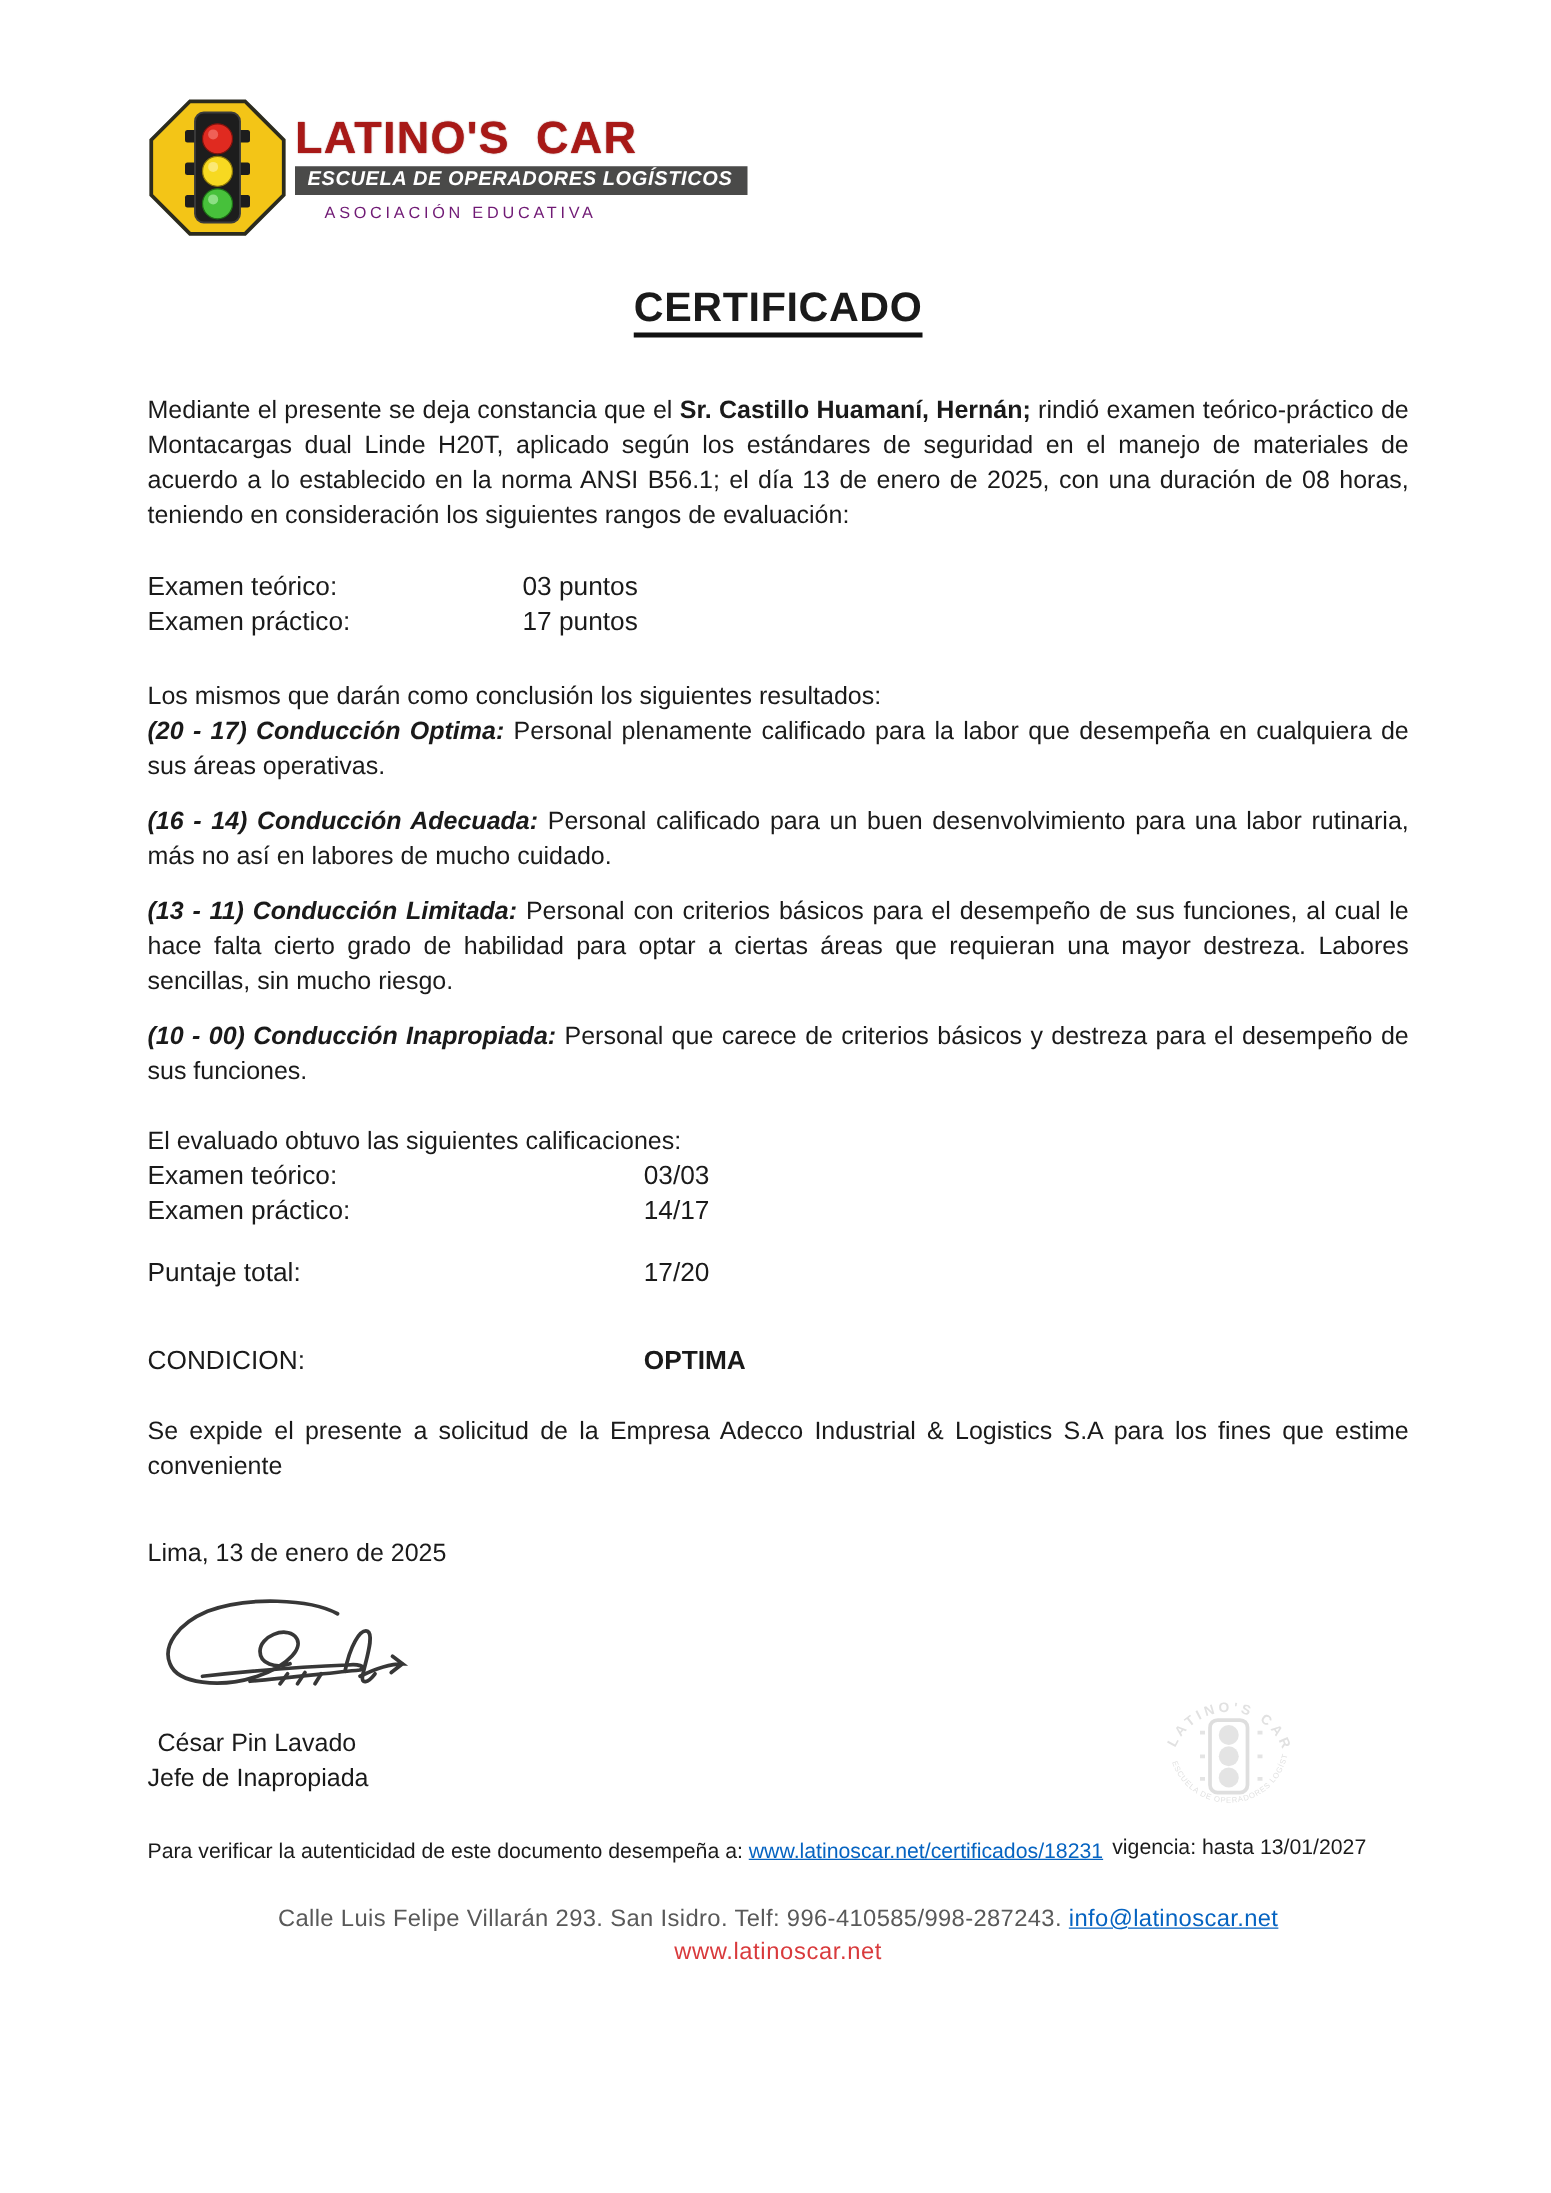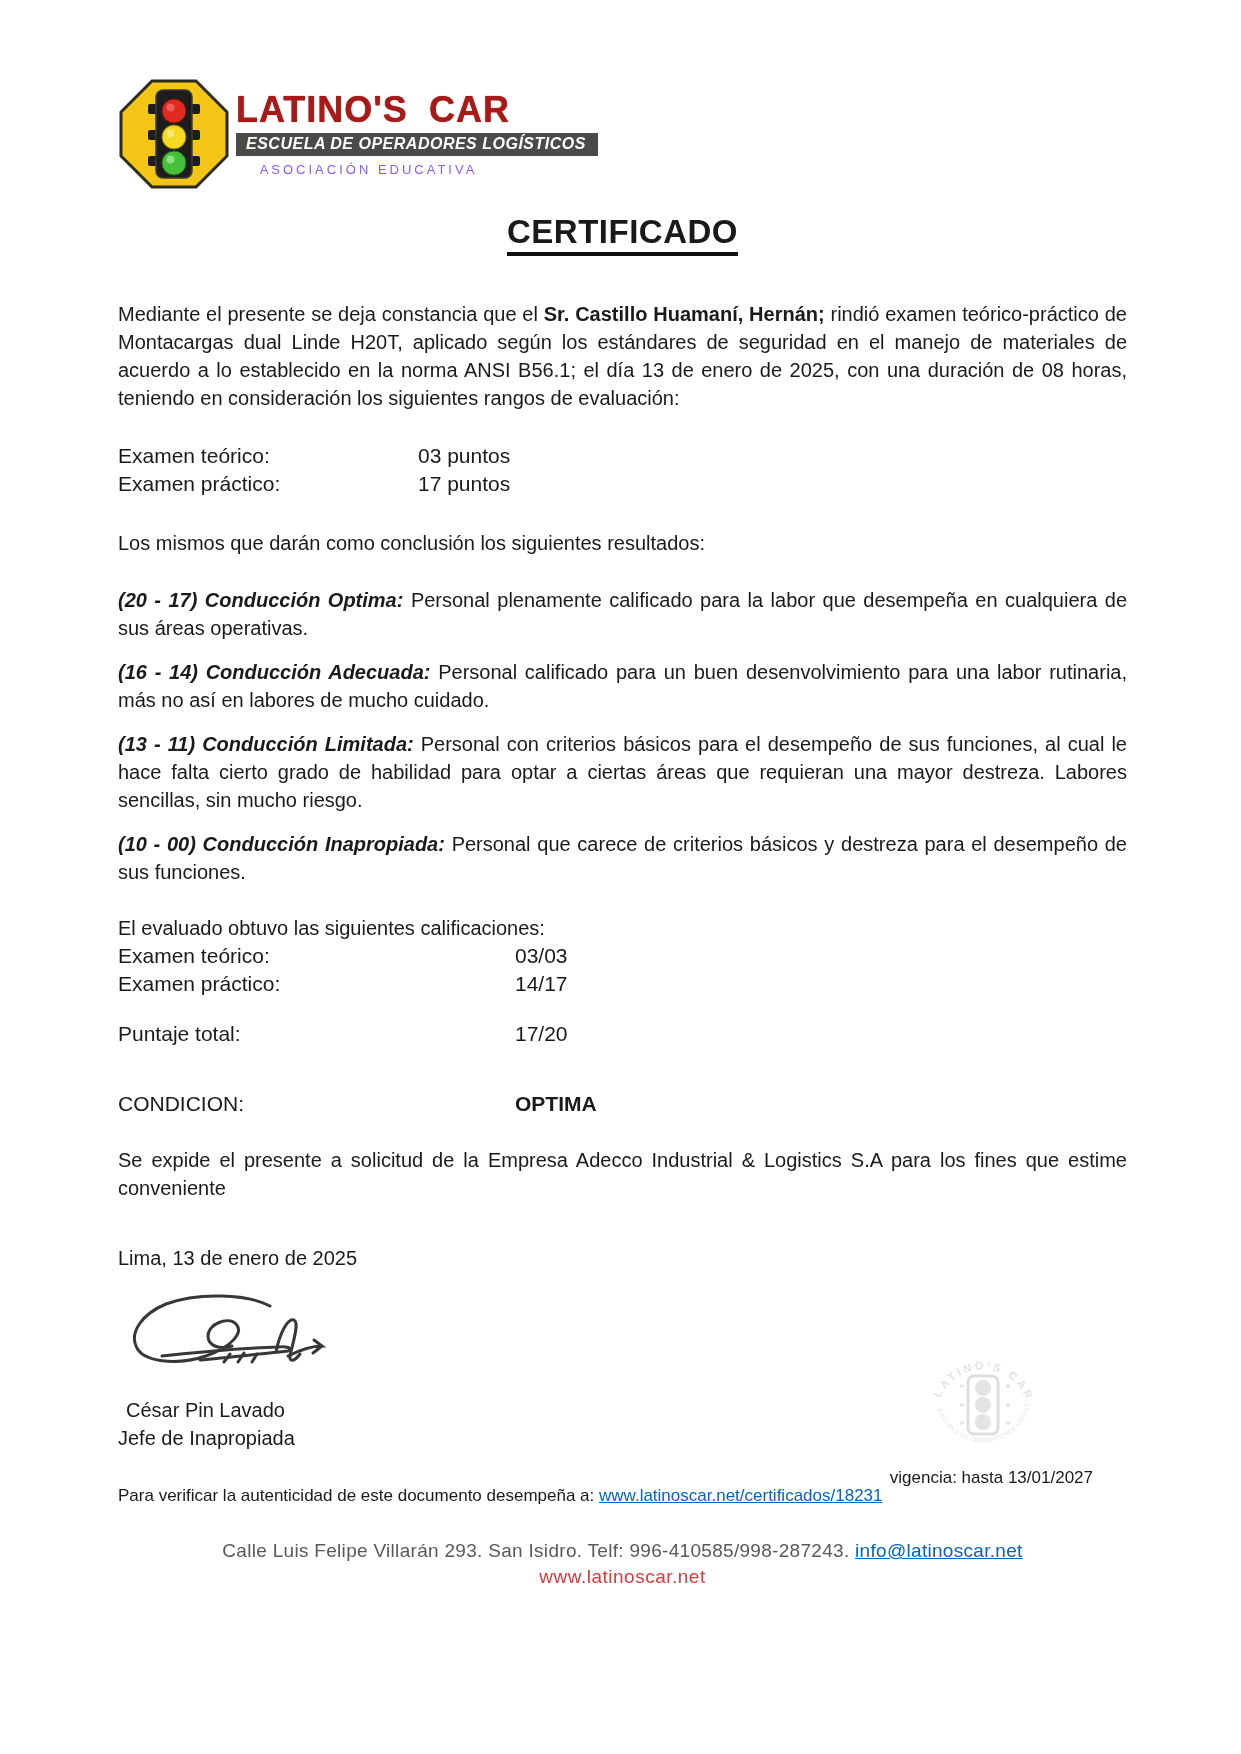--- a/index.html
+++ b/index.html
@@ -21,40 +21,40 @@
     color:#A81917;line-height:1;
     text-shadow:0 0 1px #7c0f0e;
   }
   .brand-bar{
     margin-top:5px;display:inline-block;
     background:#4A4A49;color:#ffffff;
     font-style:italic;font-weight:bold;font-size:16px;letter-spacing:.5px;
     padding:3px 12px 4px 10px;line-height:1;
   }
   .brand-tagline{
-    margin-top:7px;font-size:13px;color:#8b5cf6;letter-spacing:3px;
+    margin-top:7px;font-size:13px;color:#701a75;letter-spacing:3px;
     text-align:center;width:265px;line-height:1;
   }
   
-  .title-wrap{text-align:center;margin-top:24px;}
+  .title-wrap{text-align:center;margin-top:38px;}
   .title{
     display:inline-block;font-size:33px;font-weight:bold;letter-spacing:.5px;
     border-bottom:4px solid #111;padding-bottom:2px;line-height:1.1;
   }
   
   p{margin:0;}
   .body-text{font-size:20px;line-height:28px;}
   .just{text-align:justify;}
   .intro{margin-top:44px;}
   .rows-block{margin-top:30px;}
   .row{display:flex;font-size:21px;line-height:28px;}
   .row .lbl-1{width:300px;flex:0 0 auto;}
   .row .lbl-2{width:397px;flex:0 0 auto;}
   .conclusion-intro{margin-top:31px;}
-  .ratings{margin-top:29px;}
+  .ratings{}
   .rating{margin-bottom:16px;}
   .rating .range{font-weight:bold;font-style:italic;}
   .results-intro{margin-top:28px;}
   .total-row{margin-top:22px;}
   .condition-row{margin-top:42px;}
   .condition-value{font-weight:bold;}
   .issuance{margin-top:28px;}
   .date-line{margin-top:42px;}
   
   .signature{margin-top:18px;margin-left:10px;display:block;}

